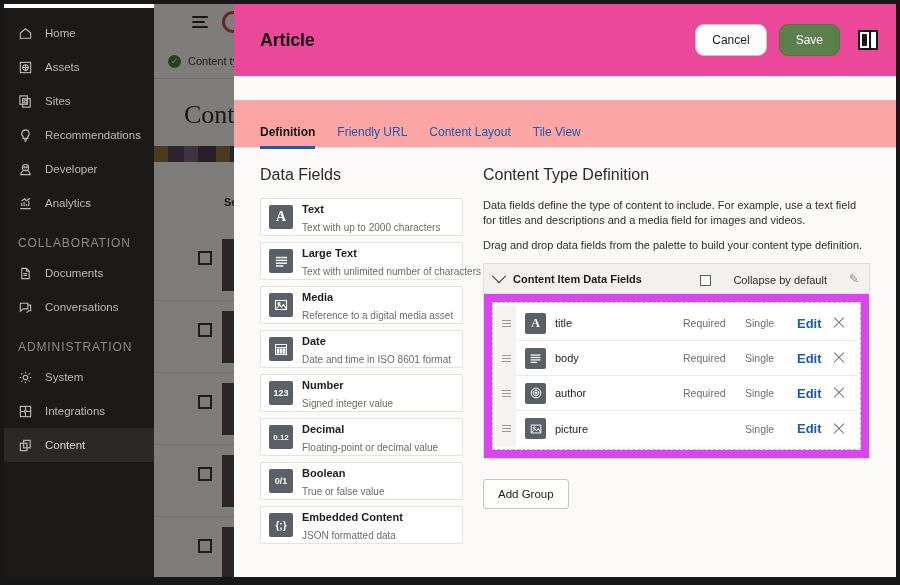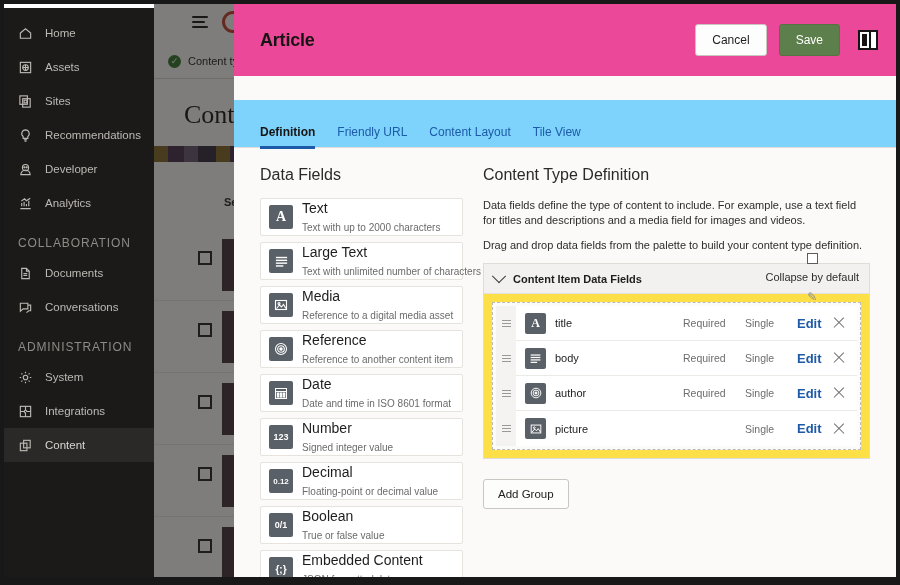--- a/index.html
+++ b/index.html
@@ -159,21 +159,21 @@
   }
   #header-actions {
     margin-left: auto;
     display: flex;
     align-items: center;
     gap: 12px;
   }
   .btn {
     font-family: "Liberation Sans", sans-serif;
     font-size: 12px;
-    border-radius: 3px;
+    border-radius: 9px;
     cursor: pointer;
     height: 32px;
     padding: 0 16px;
     display: inline-flex;
     align-items: center;
     justify-content: center;
   }
   .btn-cancel { background: #fdfdfd; border: 1px solid #c9c6c2; color: #1d1d1d; }
   .btn-save   { background: #5d7f4b; border: 1px solid #55743f; color: #ffffff; }
   #panel-toggle {
@@ -196,21 +196,21 @@
   }
 
   
   #tabs {
     display: flex;
     gap: 22px;
     padding: 0 26px;
     height: 48px;
     align-items: flex-end;
     position: relative;
-    background: #7dd3fc;
+    background: #fca5a5;
     margin-top: 24px;
   }
   #tabs::after {
     content: ""; position: absolute;
     left: 0; right: 0; bottom: 0;
     height: 1px; background: #e1ded9;
   }
   .tab {
     font-size: 12px;
     color: #1d5aa8;
@@ -258,53 +258,53 @@
     flex: 0 0 24px;
     background: #5a6068;
     border-radius: 2px;
     color: #fff;
     display: flex; align-items: center; justify-content: center;
     font-size: 9px;
     font-weight: bold;
   }
   .field-ico svg { display: block; }
   .field-text { min-width: 0; }
-  .field-name { font-size: 14px; font-weight: normal; color: #1d1d1d; line-height: 13px; }
+  .field-name { font-size: 11px; font-weight: bold; color: #1d1d1d; line-height: 13px; }
   .field-desc { font-size: 10px; color: #6b6b6b; line-height: 12px; white-space: nowrap; }
 
   #definition { flex: 1; padding: 18px 26px 0 20px; min-width: 0; }
   .body-p {
     font-size: 11px;
     color: #2d2d2d;
     line-height: 15px;
     margin-bottom: 10px;
   }
   #group-box {
     border: 1px solid #e0ddd8;
-    background: #fde047;
+    background: #d946ef;
     margin-top: 6px;
   }
   #group-head {
     display: flex;
     align-items: center;
     height: 30px;
     padding: 0 10px;
     background: #f2f1ef;
     border-bottom: 1px solid #e4e1dd;
     gap: 9px;
   }
   .chevron {
     width: 10px; height: 10px;
     border-right: 1.6px solid #3b3b3b;
     border-bottom: 1.6px solid #3b3b3b;
     transform: rotate(45deg) translate(-2px,-2px);
     flex: 0 0 10px;
   }
   #group-title { font-size: 11px; font-weight: bold; color: #1d1d1d; }
-  #group-right { margin-left: auto; display: flex; align-items: center; gap: 7px; flex-direction: column; }
+  #group-right { margin-left: auto; display: flex; align-items: flex-end; gap: 22px; }
   .cb {
     width: 11px; height: 11px;
     border: 1.4px solid #5c5c5c;
     background: #fff;
   }
   #collapse-label { font-size: 11px; color: #2d2d2d; }
   .pencil { font-size: 12px; color: #8a8a8a; cursor: pointer; }
 
   #dropzone {
     margin: 8px;
@@ -606,33 +606,20 @@
                 <circle cx="6" cy="6.5" r="1"></circle>
                 <path d="M3.5 11.5 6.5 8l2 2 2-2.5 2.5 4"></path>
               </svg>
             </span>
           <span class="field-text">
             <span class="field-name">Media</span><br>
             <span class="field-desc">Reference to a digital media asset</span>
           </span>
         </div>
 
-        <div class="field-card">
-          <span class="field-ico">
-              <svg width="16" height="16" viewBox="0 0 16 16" fill="none" stroke="#fff" stroke-width="1.1">
-                <circle cx="8" cy="8" r="5.5"></circle>
-                <circle cx="8" cy="8" r="3.3"></circle>
-                <circle cx="8" cy="8" r="1.2" fill="#fff"></circle>
-              </svg>
-            </span>
-          <span class="field-text">
-            <span class="field-name">Reference</span><br>
-            <span class="field-desc">Reference to another content item</span>
-          </span>
-        </div>
 
         <div class="field-card">
           <span class="field-ico">
               <svg width="16" height="16" viewBox="0 0 16 16" fill="none" stroke="#fff" stroke-width="1">
                 <rect x="2.5" y="3.5" width="11" height="10"></rect>
                 <path d="M2.5 6.5h11"></path>
                 <g fill="#fff">
                   <rect x="4.3" y="8" width="1.5" height="1.5"></rect>
                   <rect x="7.3" y="8" width="1.5" height="1.5"></rect>
                   <rect x="10.3" y="8" width="1.5" height="1.5"></rect>

